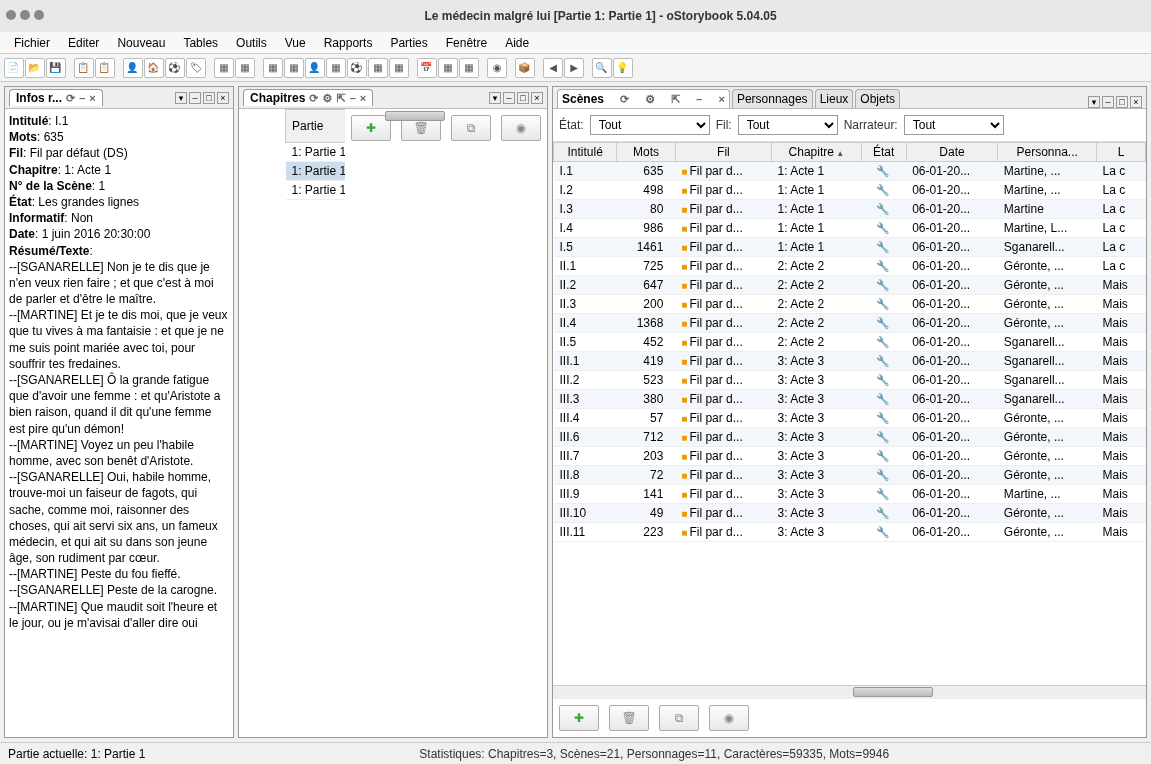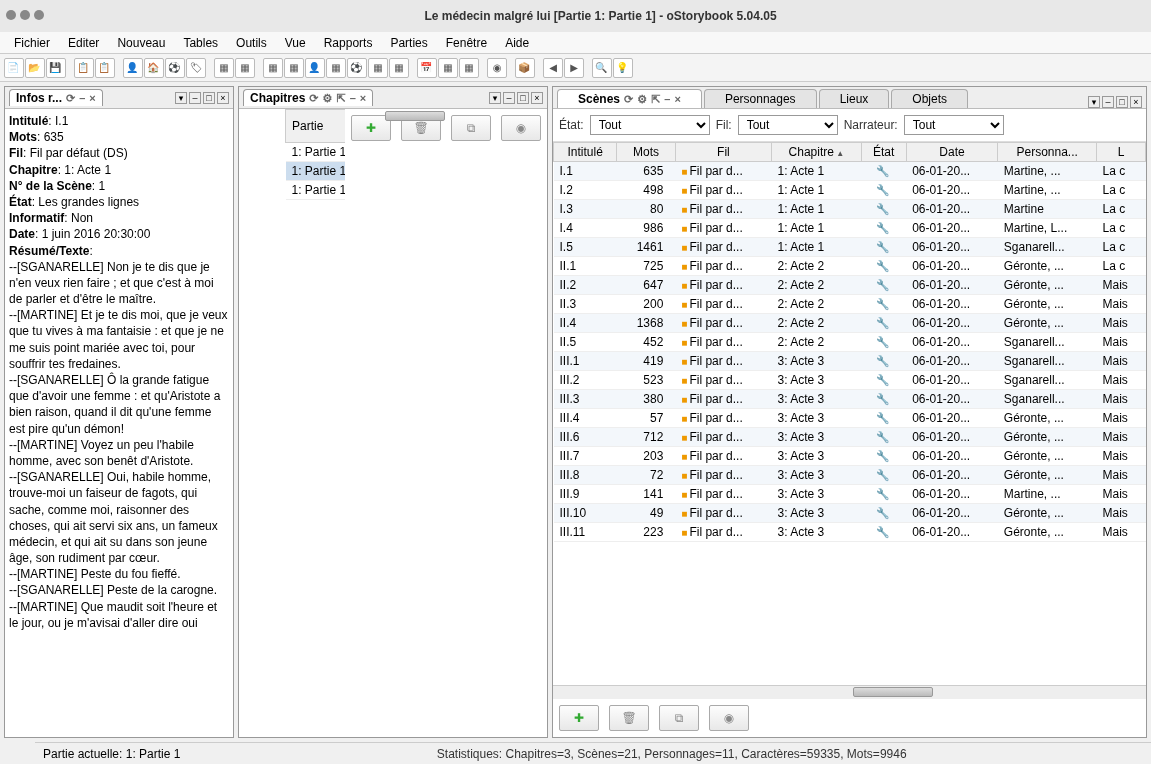--- a/index.html
+++ b/index.html
@@ -45,36 +45,36 @@
 .table-scroll { flex: 1; overflow: auto; }
 .hscroll { height: 14px; background: #eee; border-top: 1px solid #ccc; position: relative; }
 .hscroll .thumb { position: absolute; left: 40px; top: 1px; width: 60px; height: 10px; background: linear-gradient(#ddd,#bbb); border: 1px solid #999; border-radius: 2px; }
 .btnrow { display: flex; gap: 10px; padding: 6px; }
 .btnrow .sq { width: 40px; height: 26px; border: 1px solid #aaa; background: linear-gradient(#fdfdfd,#e8e8e8); border-radius: 2px; display: flex; align-items: center; justify-content: center; color: #888; cursor: pointer; }
 .btnrow .sq.add { color: #3a3; }
 
 
 .right-col { flex: 1; display: flex; flex-direction: column; }
 .tab-strip { display: flex; gap: 2px; height: 22px; align-items: flex-end; background: #eee; border-bottom: 1px solid #bbb; padding: 0 4px; }
-.tab-strip .tab { background: #e4e4e4; border: 1px solid #aaa; border-bottom: none; padding: 2px 20px; border-radius: 4px 4px 0 0; cursor: pointer; display: flex; gap: 4px; align-items: center; }
+.tab-strip .tab { background: #e4e4e4; border: 1px solid #aaa; border-bottom: none; padding: 2px 4px; border-radius: 4px 4px 0 0; cursor: pointer; display: flex; gap: 16px; align-items: center; }
 .tab-strip .tab.active { background: #fff; font-weight: bold; }
 .tab-strip .spacer { flex: 1; }
 .filter-row { display: flex; align-items: center; gap: 6px; padding: 6px; border-bottom: 1px solid #ddd; }
 .filter-row label { color: #333; }
 .filter-row select { border: 1px solid #999; padding: 1px 4px; height: 20px; background: #fff; }
 .scenes-table th, .scenes-table td { font-size: 12px; }
 .scenes-table th { text-align: center; }
 .scenes-table td.num { text-align: right; padding-right: 12px; }
 .scenes-table td.fil::before { content: "■"; color: #e90; margin-right: 2px; font-size: 10px; }
 .scenes-table td.etat { text-align: center; color: #666; }
 .wrench::before { content: "🔧"; font-size: 11px; }
 .scenes-table tbody tr:nth-child(odd) td { background: #f3f7fb; }
 
 
-.statusbar { height: 22px; background: #f0f0f0; border-top: 1px solid #ccc; display: flex; align-items: center; padding: 0 8px; gap: 20px; margin-left: 35px; }
+.statusbar { height: 22px; background: #f0f0f0; border-top: 1px solid #ccc; display: flex; align-items: center; padding: 0 8px; gap: 20px; }
 .statusbar .left { }
 .statusbar .center { flex: 1; text-align: center; color: #333; }
 
 .sort-ind::after { content: " ▲"; font-size: 8px; color: #555; }
 </style>
 </head>
 <body>
 
 <div class="titlebar">
   <div class="dots"><span></span><span></span><span></span></div>

